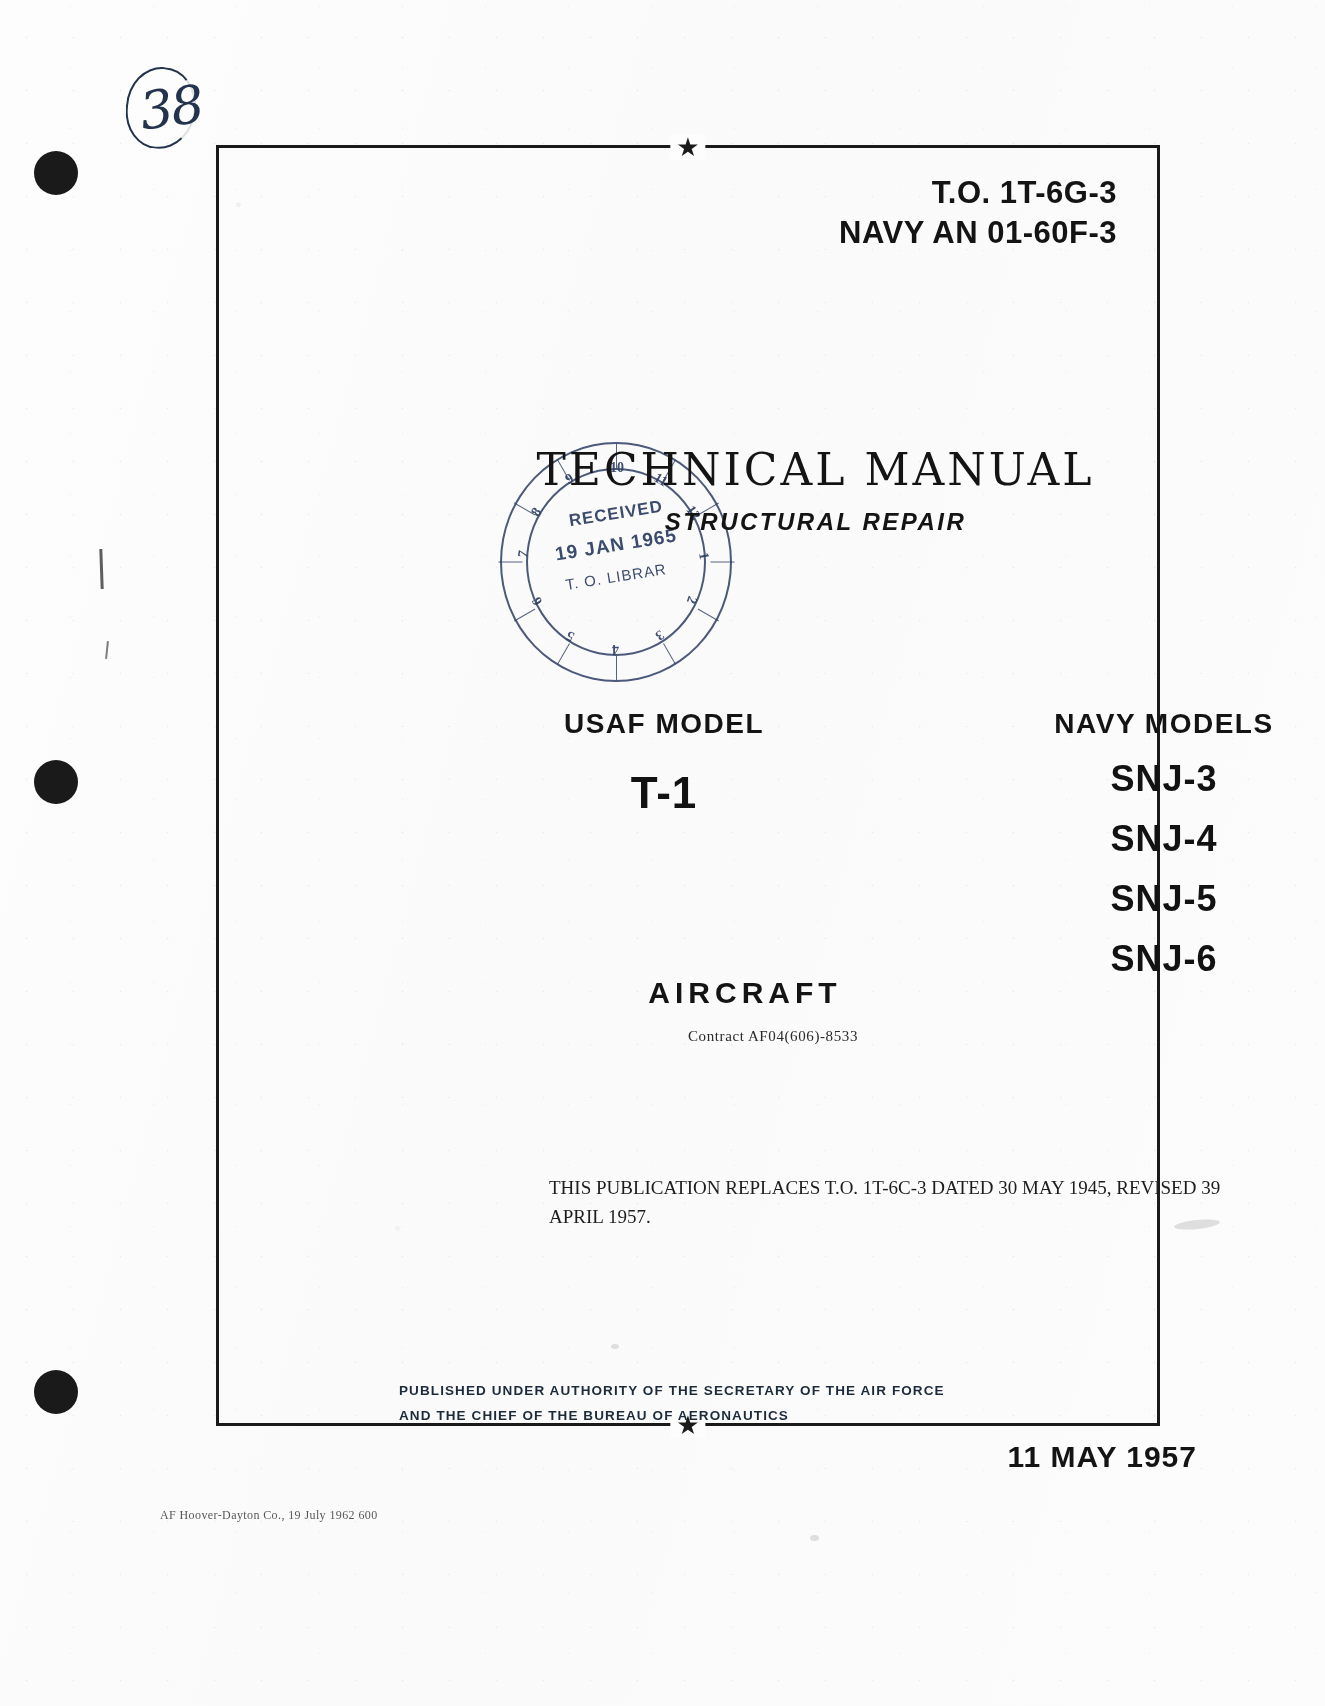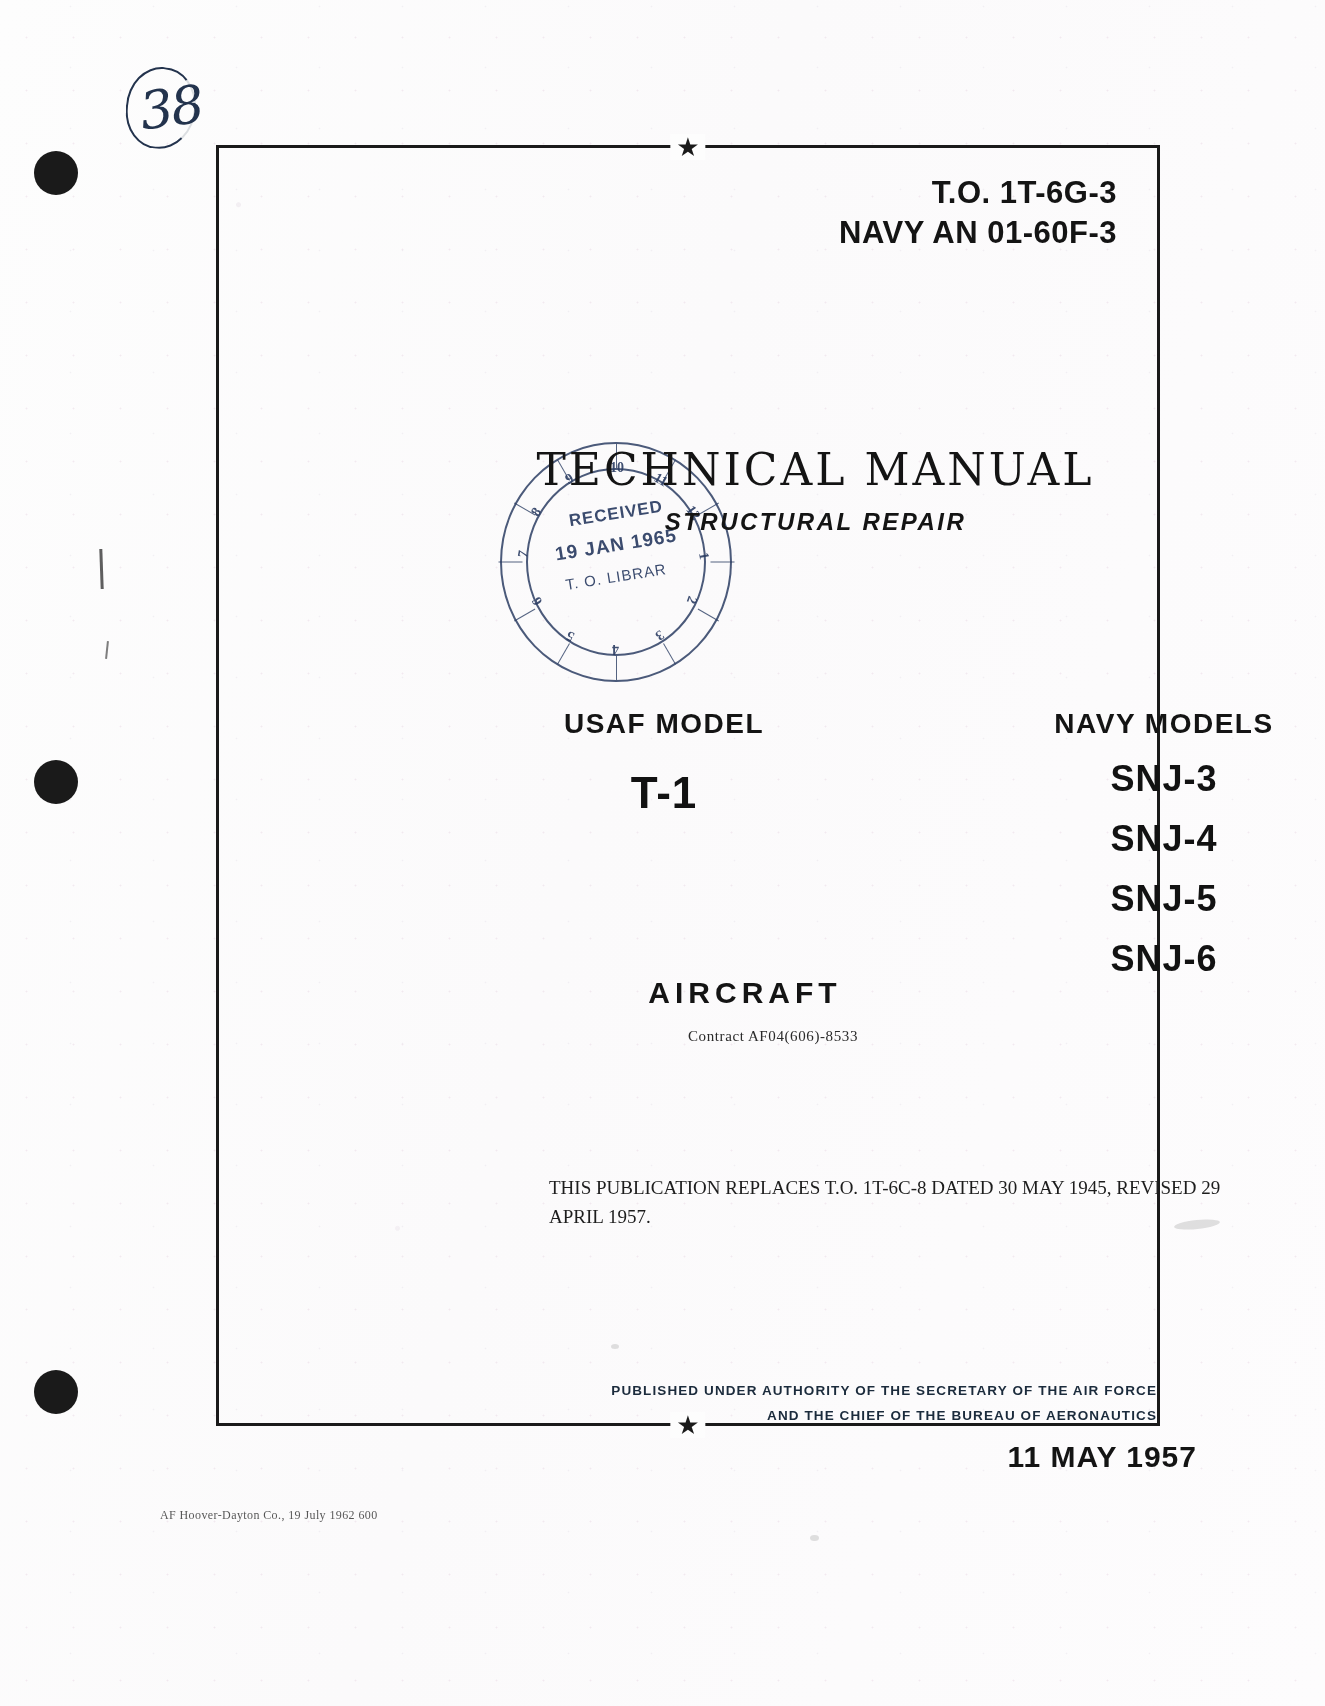--- a/index.html
+++ b/index.html
@@ -278,21 +278,21 @@
     font-size: 19px;
     line-height: 1.5;
     color: #1d1d1d;
   }
 
   
   #authority-block {
     position: absolute;
     left: 0; right: 0;
     top: 1231px;
-    text-align: right;
+    text-align: left;
     padding-left: 180px;
     font-family: "Liberation Sans", sans-serif;
     font-weight: bold;
     font-size: 13.5px;
     letter-spacing: 1.1px;
     line-height: 1.85;
     color: #1b2b3c;
   }
 
   
@@ -398,21 +398,21 @@
         <div class="navy-model-value">SNJ-3</div>
         <div class="navy-model-value">SNJ-4</div>
         <div class="navy-model-value">SNJ-5</div>
         <div class="navy-model-value">SNJ-6</div>
       </div>
     </div>
 
     <div id="aircraft-word">AIRCRAFT</div>
     <div id="contract-line">Contract AF04(606)-8533</div>
 
-    <div id="replaces-note">THIS PUBLICATION REPLACES T.O. 1T-6C-8 DATED 30 MAY 1945, REVISED 29 APRIL 1957.</div>
+    <div id="replaces-note">THIS PUBLICATION REPLACES T.O. 1T-6C-3 DATED 30 MAY 1945, REVISED 39 APRIL 1957.</div>
 
     <div id="authority-block">
       <div>PUBLISHED UNDER AUTHORITY OF THE SECRETARY OF THE AIR FORCE</div>
       <div>AND THE CHIEF OF THE BUREAU OF AERONAUTICS</div>
     </div>
 
     <div class="smudge" id="smudge-1"></div>
     <div class="smudge" id="smudge-2"></div>
   </div>
 

